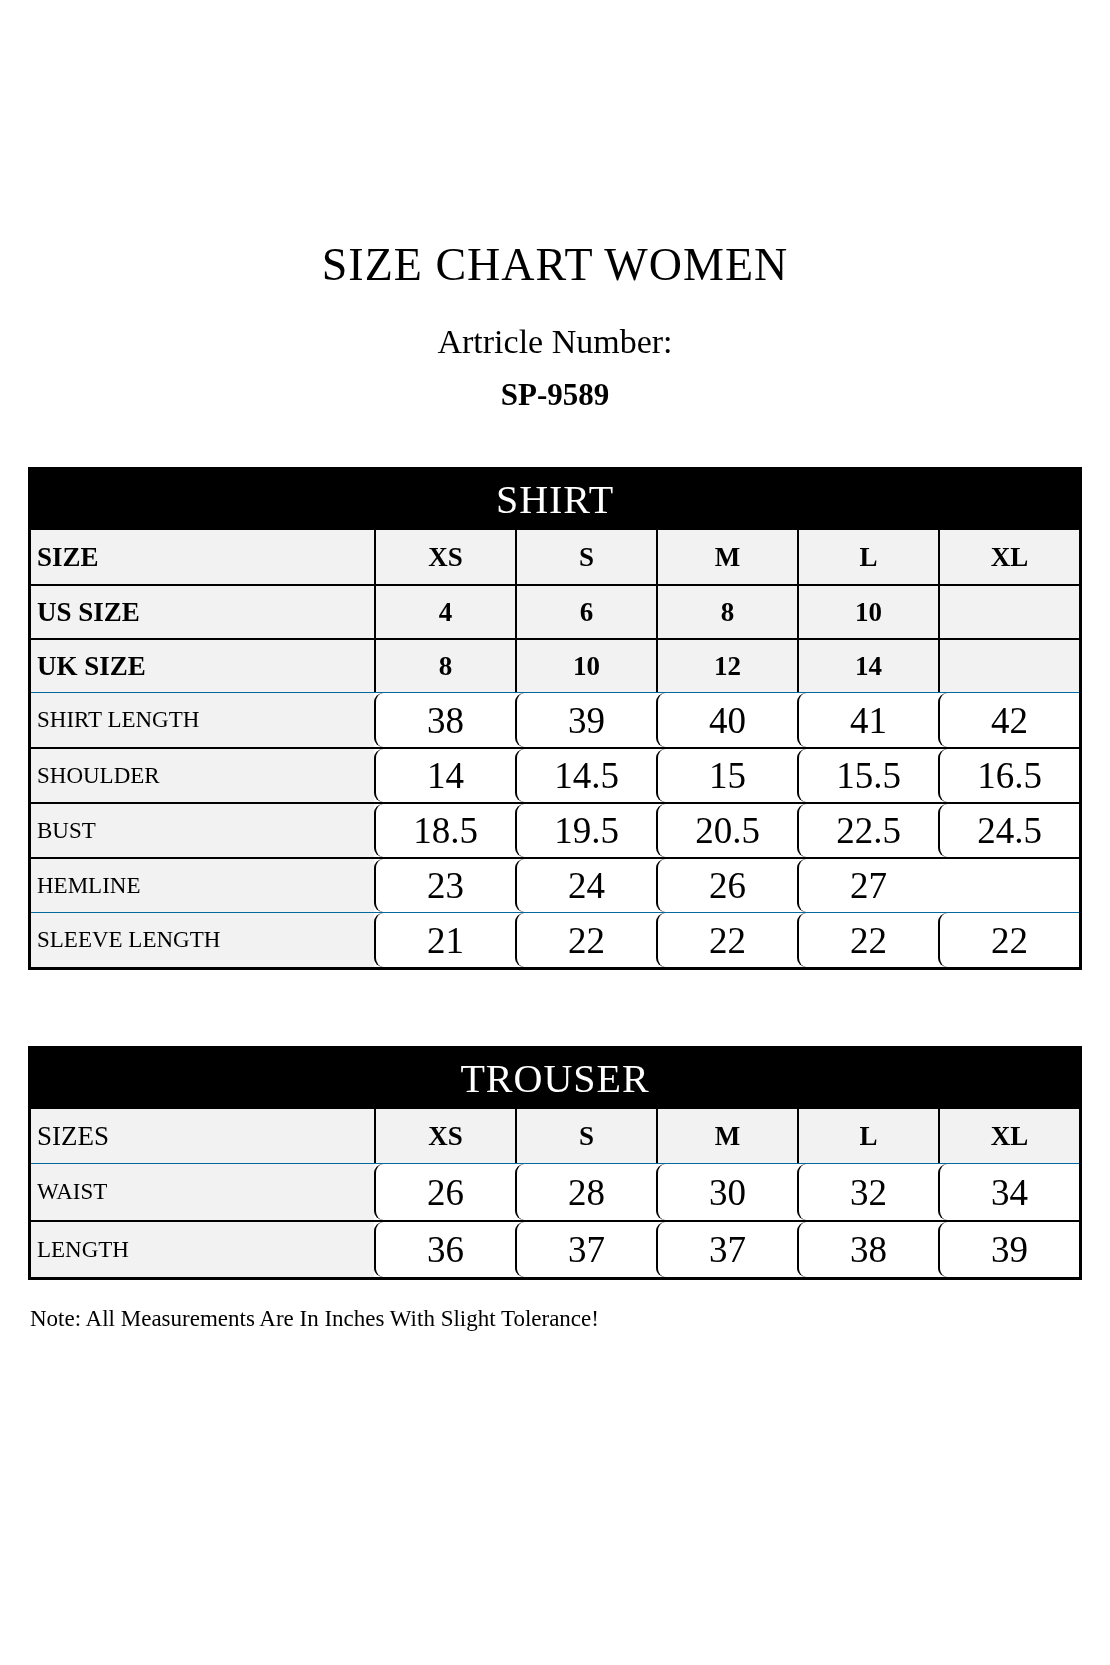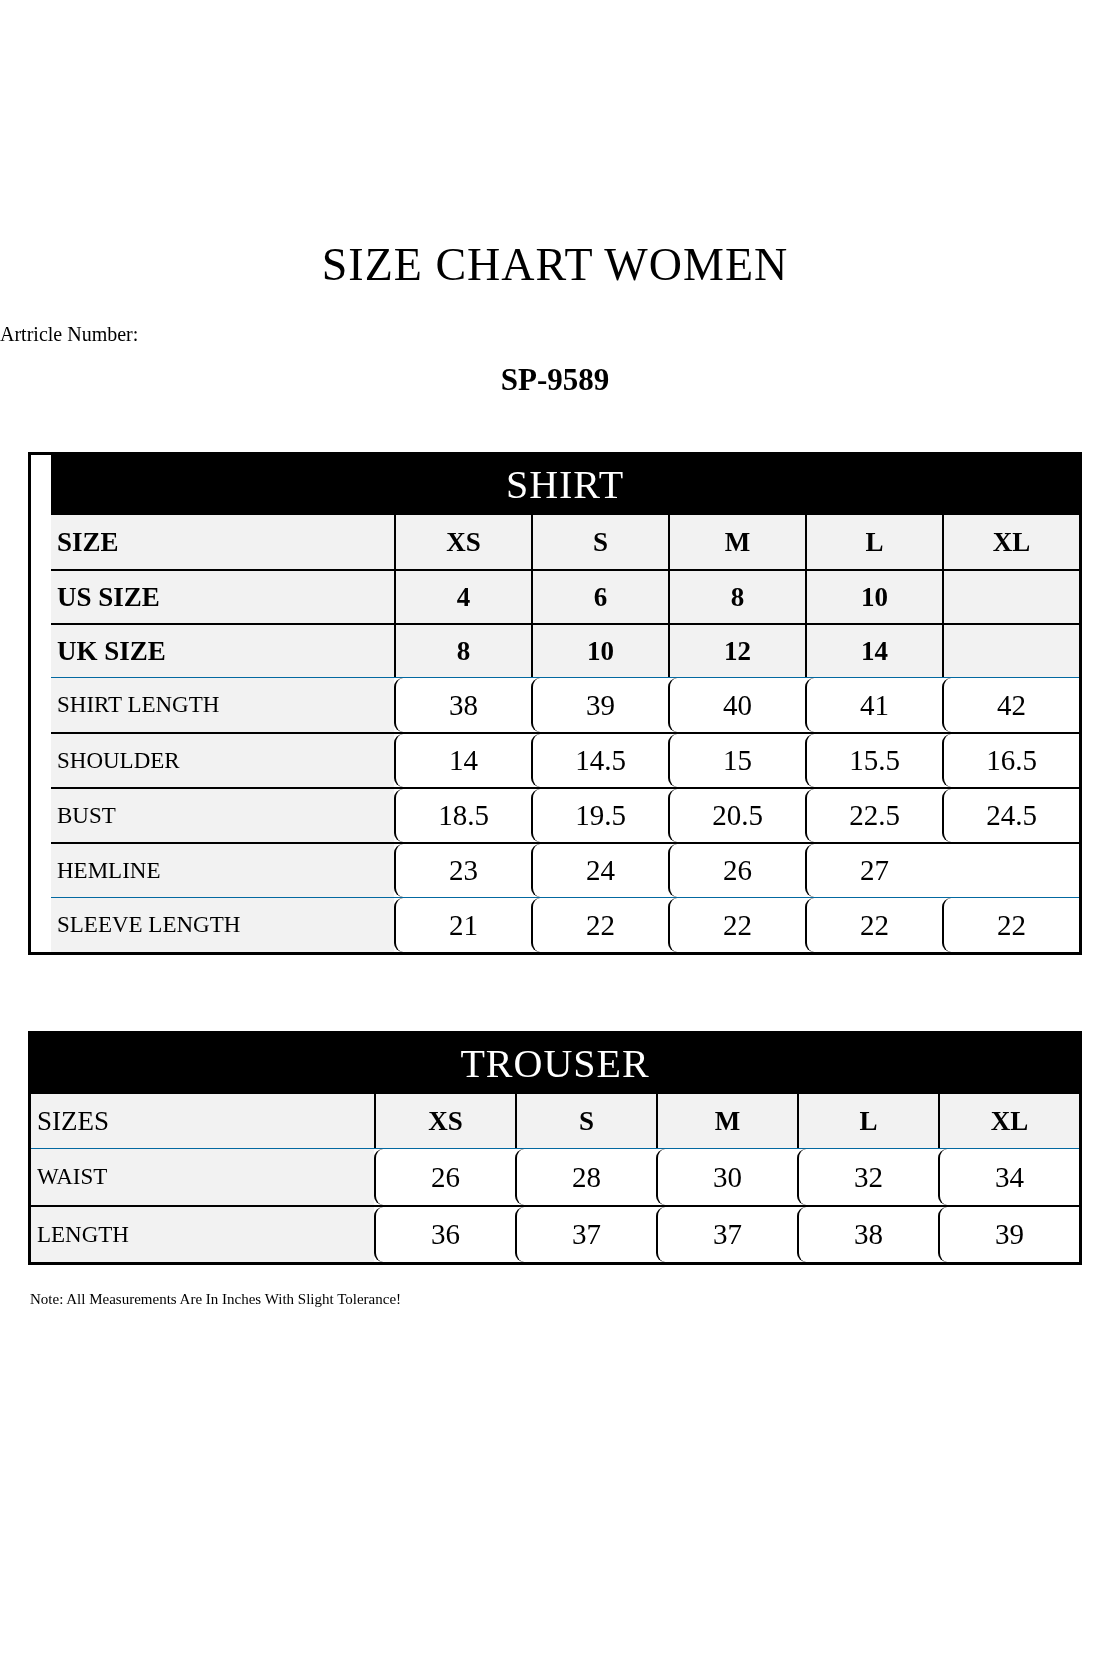--- a/index.html
+++ b/index.html
@@ -5,27 +5,27 @@
   html,body{margin:0;padding:0;}
   body{
     width:1110px;height:1665px;background:#ffffff;color:#000000;
     font-family:"Liberation Serif","DejaVu Serif",serif;
     position:relative;overflow:hidden;
   }
   .page-title{
     margin:12px;padding-top:226px;text-align:center;
     font-size:46px;font-weight:normal;letter-spacing:1px;
   }
-  .article-label{margin-top:32px;text-align:left;font-size:20px;}
+  .article-label{margin-top:32px;text-align:center;font-size:34px;}
   .article-number{margin-top:16px;text-align:center;font-size:31px;font-weight:bold;}
   .size-table{
     margin-left:28px;width:1054px;border:3px solid #000;
     box-sizing:border-box;background:#fff;
   }
-  .size-table.shirt{margin-top:54px;padding-left:20px;}
+  .size-table.shirt{margin-top:54px;}
   .size-table.trouser{margin-top:76px;}
   .bar{
     background:#000000;color:#ffffff;text-align:center;
     font-size:40px;height:60px;line-height:60px;letter-spacing:1px;
   }
   .row{
     display:grid;grid-template-columns:343px repeat(5,1fr);
     border-top:2px solid #000;box-sizing:border-box;
   }
   .row.thick{border-top:1px solid #0369a1;}
@@ -33,24 +33,24 @@
     display:flex;align-items:center;box-sizing:border-box;
     border-left:2px solid #000;overflow:hidden;
   }
   .cell:first-child{border-left:none;}
   .label{justify-content:flex-start;padding-left:6px;background:#f2f2f2;}
   .val{justify-content:center;background:#ffffff;}
   .hdr{height:54px;}
   .hdr .cell{background:#f2f2f2;font-weight:bold;font-size:27px;}
   .reg{height:55px;}
   .reg .label{font-size:23px;}
-  .reg .val{font-size:29px;border-radius:9px;}
+  .reg .val{font-size:37px;border-radius:9px;}
   .trouser .reg{height:57px;}
   .hdr.normal-label .label{font-weight:normal;}
-  .note{margin:26px 0 0 30px;font-size:15px;}
+  .note{margin:26px 0 0 30px;font-size:23px;}
 </style>
 </head>
 <body>
 
 <div>
 
   <h1 class="page-title">SIZE CHART WOMEN</h1>
   <div class="article-label">Artricle Number:</div>
   <div class="article-number">SP-9589</div>
 

